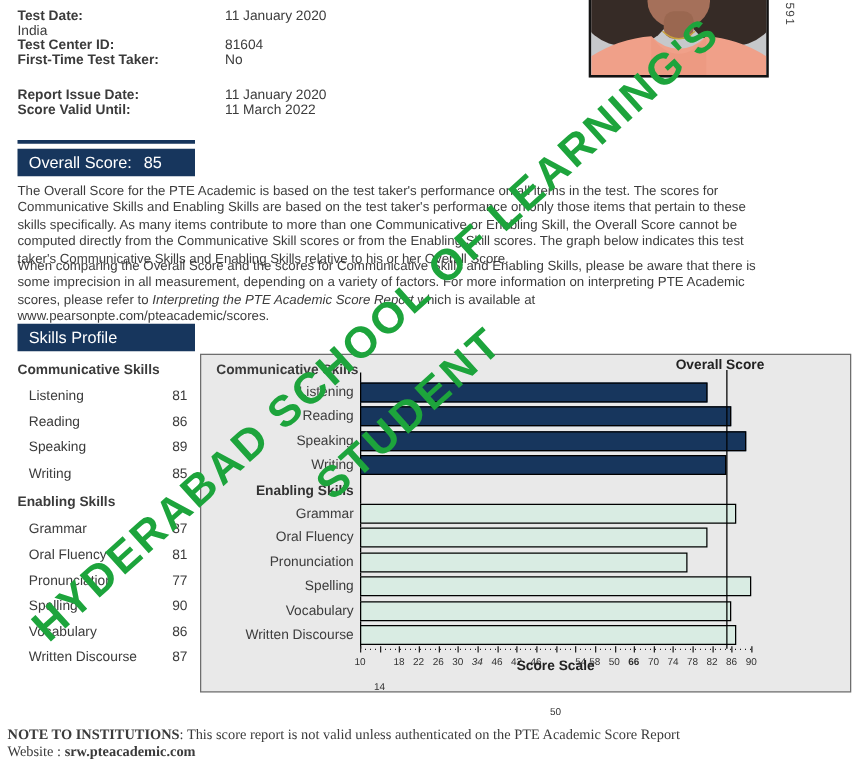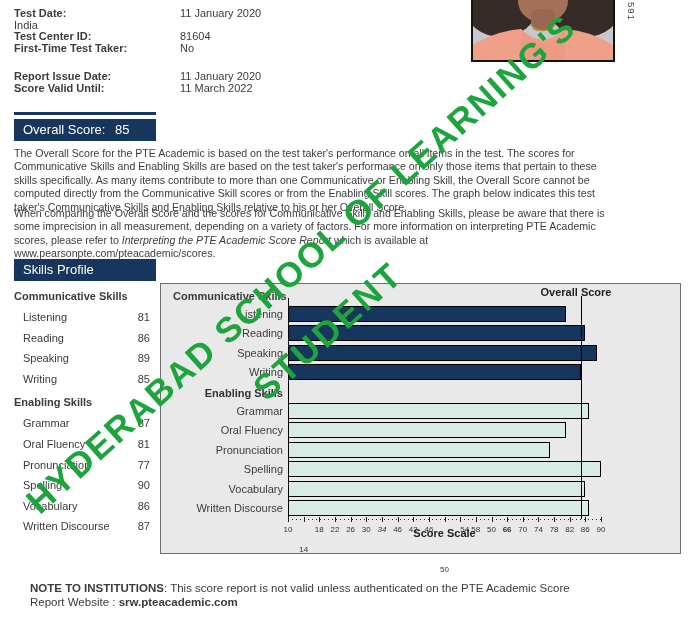--- a/index.html
+++ b/index.html
@@ -57,22 +57,22 @@
   #vert-id { position:absolute; left:637px; top:2px; font-size:9.5px; color:#444;
     letter-spacing:1px; transform:rotate(90deg); transform-origin:left top; }
 
   
   .watermark { position:absolute; z-index:50; font-weight:bold; color:#1da43c;
     text-align:center; white-space:nowrap; pointer-events:none; }
   #wm1 { left:-89px; top:244px; width:780px; font-size:35px; letter-spacing:2px; transform:rotate(-42deg); }
   #wm2 { left:178px; top:311px; width:300px; font-size:35px; letter-spacing:3px; transform:rotate(-42deg); }
 
   
-  #footer { position:absolute; left:30px; top:582px; width:574px; font-size:11.5px;
-    line-height:13.8px; color:#3b3b3b; }
+  #footer { position:absolute; left:6px; top:582px; width:574px; font-size:11.5px;
+    line-height:13.8px; color:#3b3b3b;font-family:Liberation Serif, serif; }
   .b { font-weight:bold; }
 </style>
 </head>
 <body>
 
 <div id="page">
 
   <div id="info-fields">
       <div class="info-group">
         <div class="info-row">

